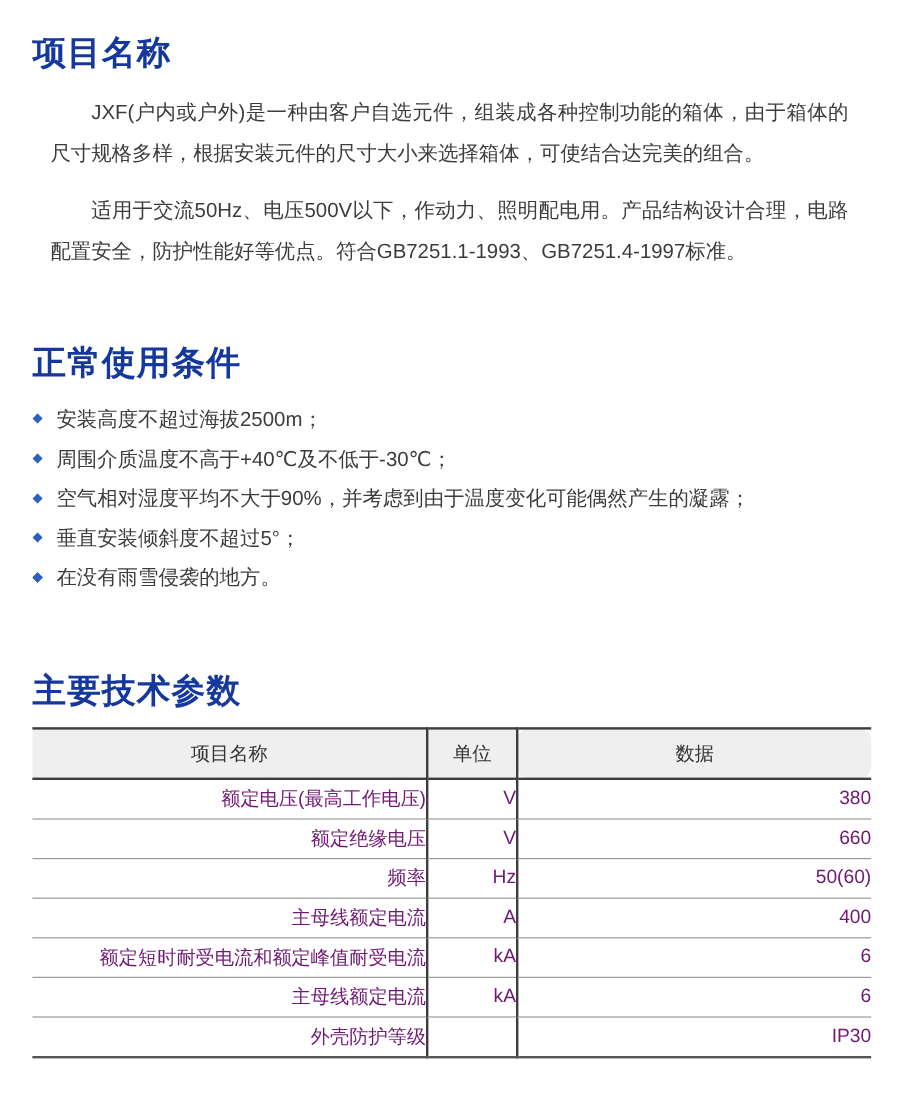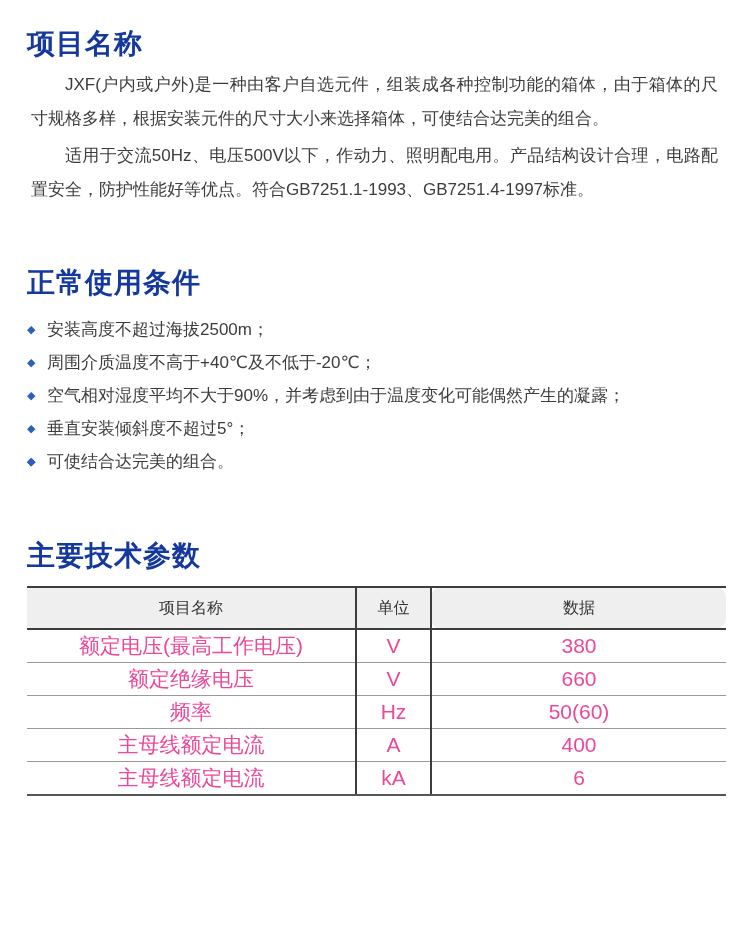--- a/index.html
+++ b/index.html
@@ -24,21 +24,21 @@
     margin: 0 0 6px 0;
     font-size: 28px;
     line-height: 36px;
     font-weight: bold;
     color: #14389c;
     letter-spacing: 1px;
   }
   .section-heading.gap-2 { margin: 59px 0 12px 0; }
   .section-heading.gap-3 { margin: 60px 0 12px 0; }
   .para {
-    margin: 4px;
+    margin: 15px;
     font-size: 17px;
     line-height: 33.5px;
     text-indent: 2em;
     text-align: justify;
     color: #3c3c3c;
   }
   .bullet-list {
     list-style: none;
     margin: 0;
     padding: 0;
@@ -71,23 +71,23 @@
     height: 40px;
     font-weight: normal;
     font-size: 16px;
     color: #333333;
     text-align: center;
     padding: 0;
   }
   .params-table tbody td {
     height: 32px;
     border-bottom: 1px solid #9a9a9a;
-    font-size: 21px;
-    color: #ec4899;
-    text-align: center;
+    font-size: 16px;
+    color: #701a75;
+    text-align: right;
     padding: 0;
   }
   .params-table tbody tr:last-child td {
     border-bottom: 2px solid #555555;
   }
   .params-table .col-name  { width: 328px; border-right: 2px solid #3d3d3d; }
   .params-table .col-unit  { width: 73px;  border-right: 2px solid #3d3d3d; }
   .params-table .col-value { width: 294px; border-radius: 10px; }
 </style>
 </head>
@@ -97,26 +97,26 @@
 
   <h1 class="section-heading">项目名称</h1>
 
   <p class="para">JXF(户内或户外)是一种由客户自选元件，组装成各种控制功能的箱体，由于箱体的尺寸规格多样，根据安装元件的尺寸大小来选择箱体，可使结合达完美的组合。</p>
   <p class="para">适用于交流50Hz、电压500V以下，作动力、照明配电用。产品结构设计合理，电路配置安全，防护性能好等优点。符合GB7251.1-1993、GB7251.4-1997标准。</p>
 
   <h1 class="section-heading gap-2">正常使用条件</h1>
 
   <ul class="bullet-list" id="conditions-list">
       <li class="bullet-item"><span class="diamond">◆</span><span>安装高度不超过海拔2500m；</span></li>
-      <li class="bullet-item"><span class="diamond">◆</span><span>周围介质温度不高于+40℃及不低于-20℃；</span></li>
+      <li class="bullet-item"><span class="diamond">◆</span><span>周围介质温度不高于+40℃及不低于-30℃；</span></li>
       <li class="bullet-item"><span class="diamond">◆</span><span>空气相对湿度平均不大于90%，并考虑到由于温度变化可能偶然产生的凝露；</span></li>
       <li class="bullet-item"><span class="diamond">◆</span><span>垂直安装倾斜度不超过5°；</span></li>
       <li class="bullet-item"><span class="diamond">◆</span></li>
       <li class="bullet-item"><span class="diamond">◆</span></li>
-      <li class="bullet-item"><span class="diamond">◆</span><span>可使结合达完美的组合。</span></li>
+      <li class="bullet-item"><span class="diamond">◆</span><span>在没有雨雪侵袭的地方。</span></li>
     </ul>
 
   <h1 class="section-heading gap-3">主要技术参数</h1>
 
   <table class="params-table" id="params-table">
     <thead>
       <tr id="params-head-row">
           <th class="col-name">项目名称</th>
           <th class="col-unit">单位</th>
           <th class="col-value">数据</th>
@@ -137,20 +137,30 @@
           <td class="col-name">频率</td>
           <td class="col-unit">Hz</td>
           <td class="col-value">50(60)</td>
         </tr>
         <tr>
           <td class="col-name">主母线额定电流</td>
           <td class="col-unit">A</td>
           <td class="col-value">400</td>
         </tr>
         <tr>
+          <td class="col-name">额定短时耐受电流和额定峰值耐受电流</td>
+          <td class="col-unit">kA</td>
+          <td class="col-value">6</td>
+        </tr>
+        <tr>
           <td class="col-name">主母线额定电流</td>
           <td class="col-unit">kA</td>
           <td class="col-value">6</td>
+        </tr>
+        <tr>
+          <td class="col-name">外壳防护等级</td>
+          <td class="col-unit"></td>
+          <td class="col-value">IP30</td>
         </tr>
       </tbody>
   </table>
 
 </div>
 
 </body></html>

